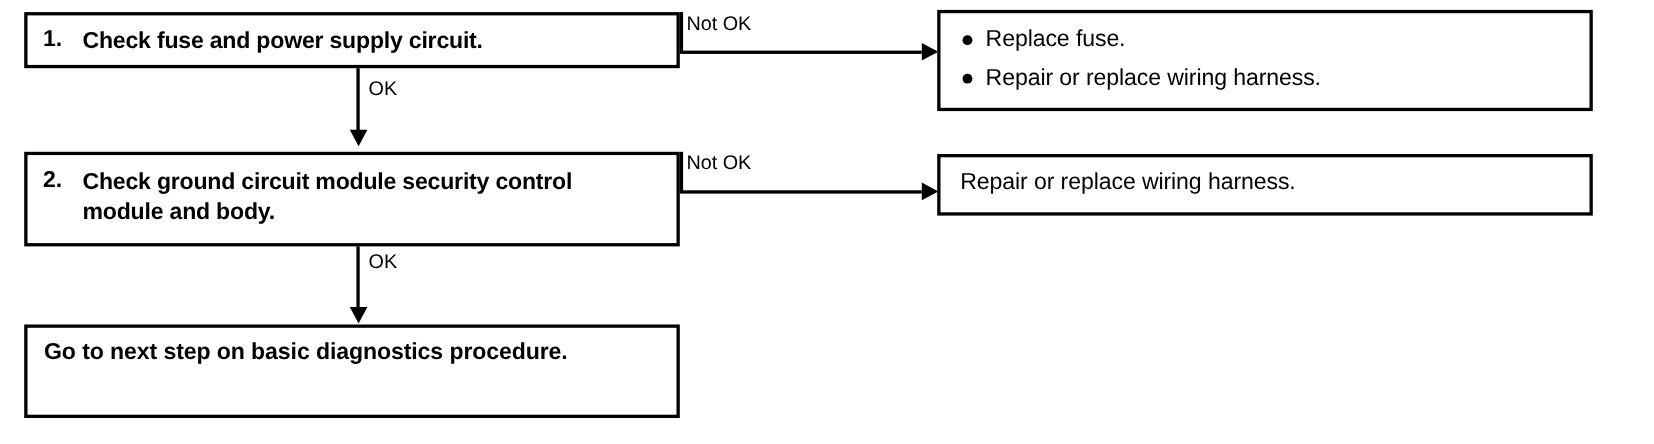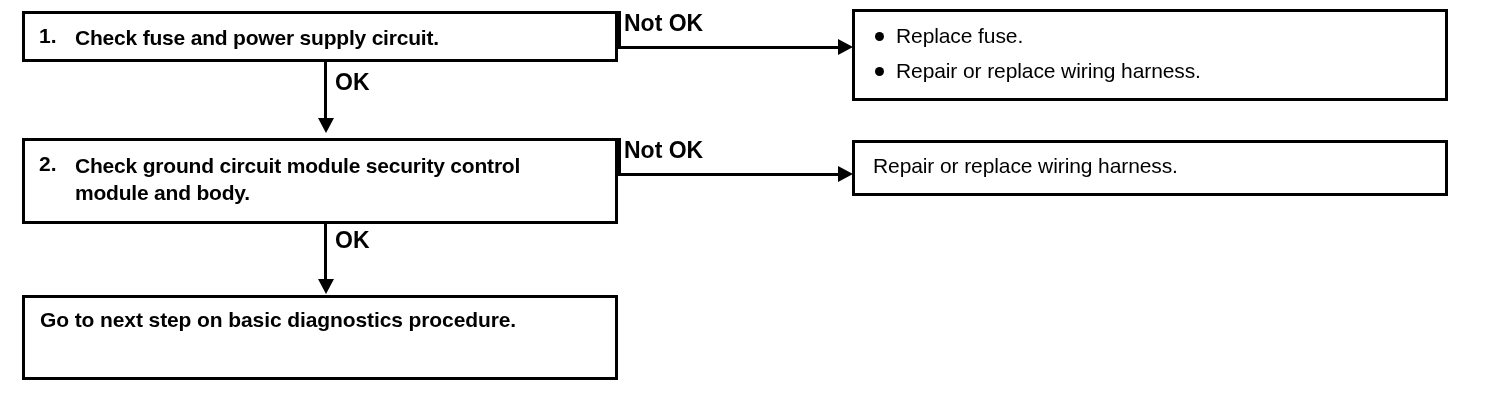--- a/index.html
+++ b/index.html
@@ -64,22 +64,22 @@
     position: absolute;
     left: 0;
     top: 9px;
     width: 9px;
     height: 9px;
     background: #000000;
     border-radius: 50%;
   }
   .edge-label {
     position: absolute;
-    font-size: 23px;
-    font-weight: bold;
+    font-size: 18px;
+    font-weight: normal;
     letter-spacing: 0px;
     line-height: 1;
     white-space: nowrap;
   }
   .hline {
     position: absolute;
     height: 3px;
     background: #000000;
   }
   .vline {

